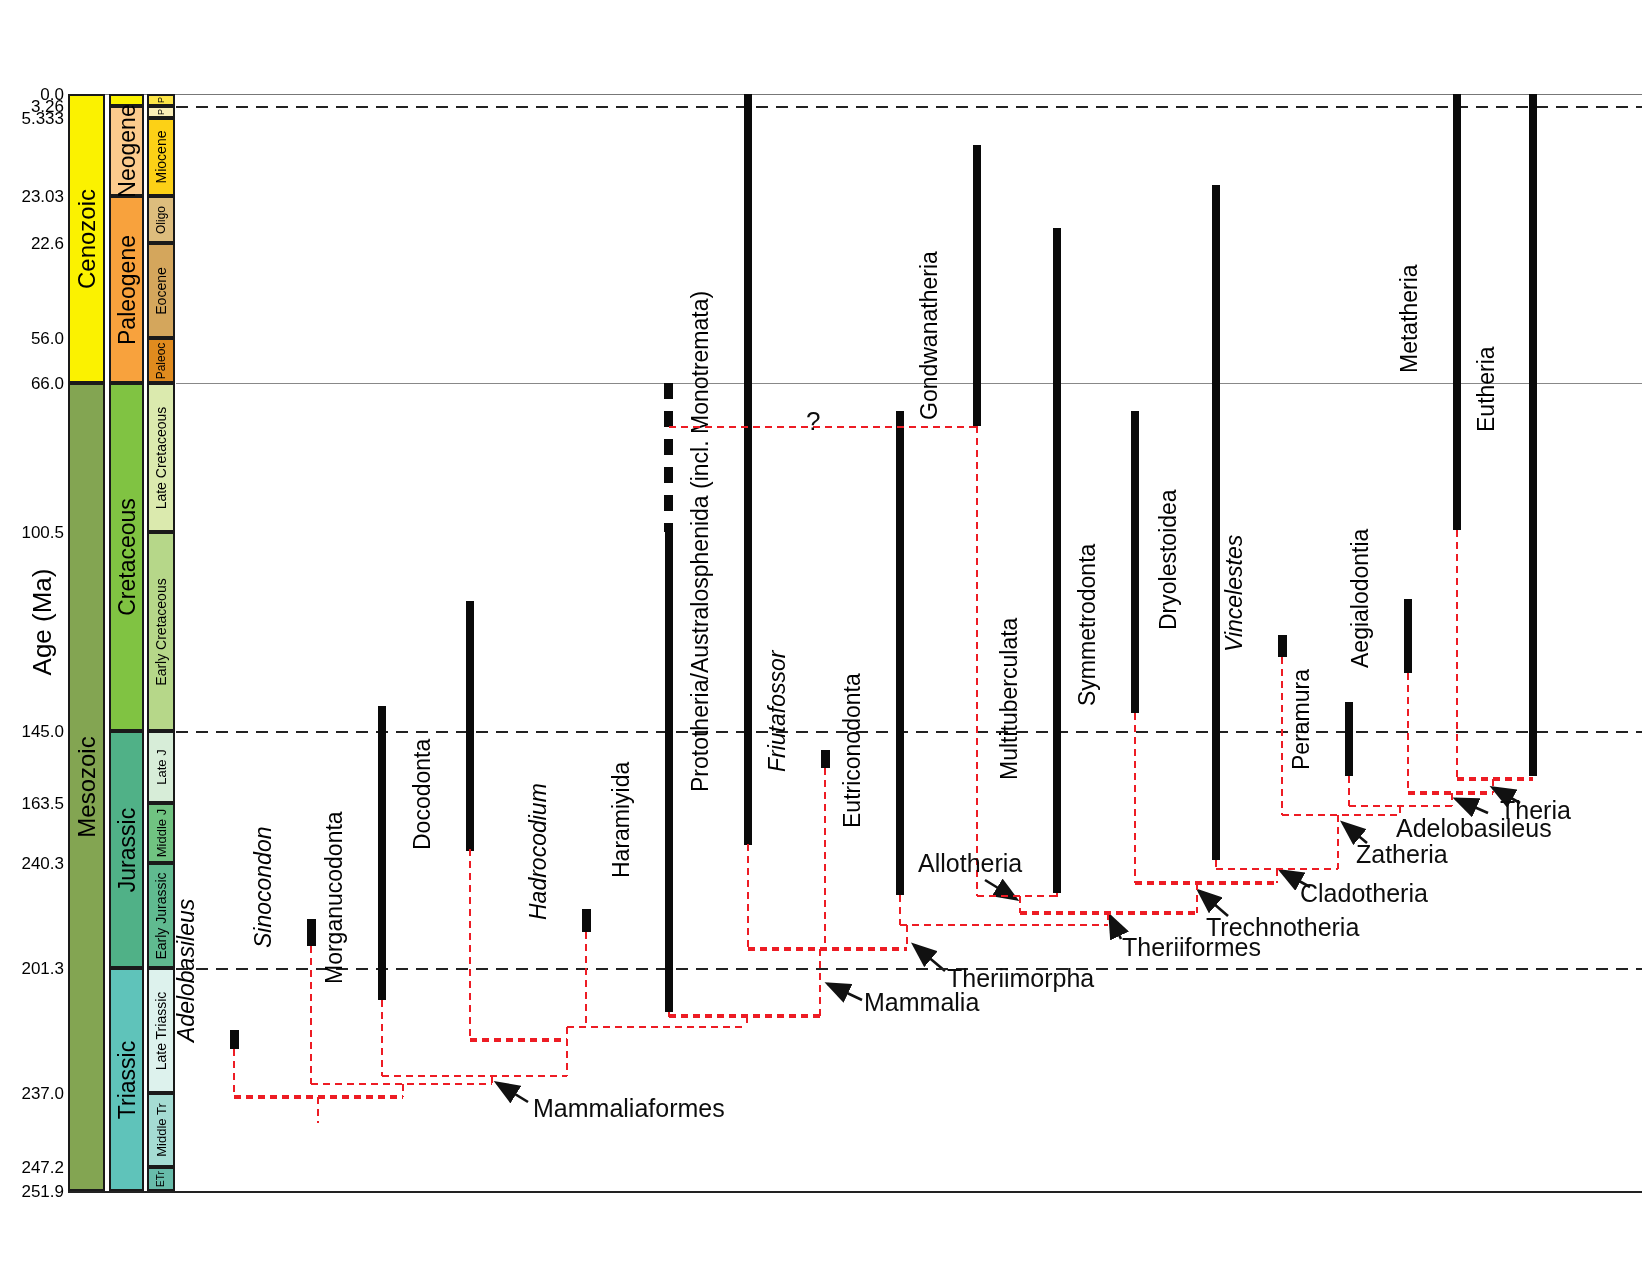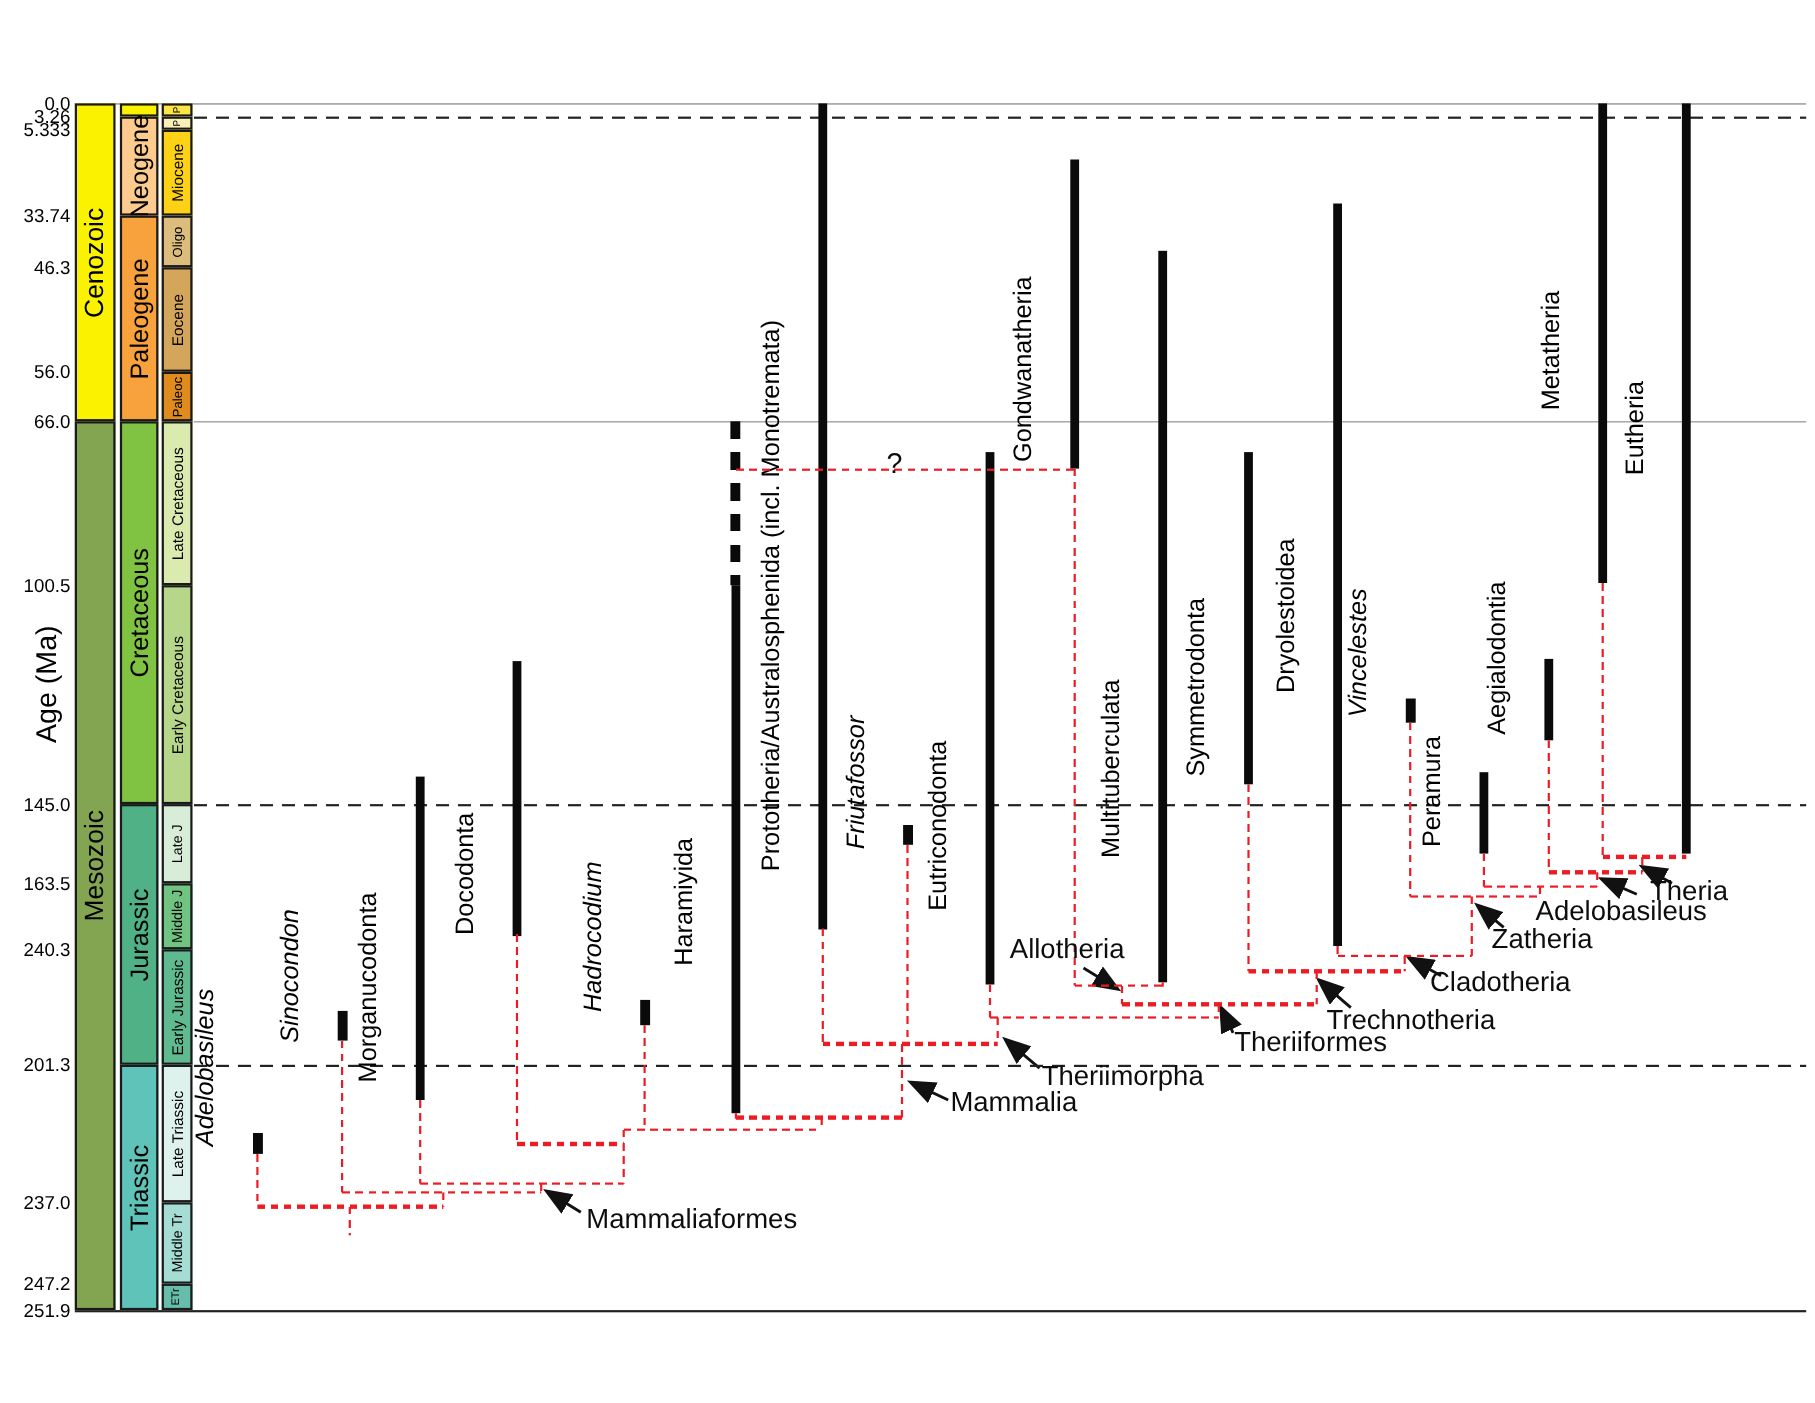--- a/index.html
+++ b/index.html
@@ -110,22 +110,22 @@
     </div>
     <div class="cell" style="left: 147px; top: 1093px; width: 28px; height: 74px; background: rgb(165, 220, 211);">
       <span class="cell-label" style="font-size: 13px;">Middle Tr</span>
     </div>
     <div class="cell" style="left: 147px; top: 1167px; width: 28px; height: 24px; background: rgb(104, 188, 170);">
       <span class="cell-label" style="font-size: 10px;">ETr</span>
     </div>
     <div class="tick" style="top: 86px;">0.0</div>
     <div class="tick" style="top: 98px;">3.26</div>
     <div class="tick" style="top: 110px;">5.333</div>
-    <div class="tick" style="top: 188px;">33.74</div>
-    <div class="tick" style="top: 235px;">46.3</div>
+    <div class="tick" style="top: 188px;">23.03</div>
+    <div class="tick" style="top: 235px;">22.6</div>
     <div class="tick" style="top: 330px;">56.0</div>
     <div class="tick" style="top: 375px;">66.0</div>
     <div class="tick" style="top: 524px;">100.5</div>
     <div class="tick" style="top: 723px;">145.0</div>
     <div class="tick" style="top: 795px;">163.5</div>
     <div class="tick" style="top: 855px;">240.3</div>
     <div class="tick" style="top: 960px;">201.3</div>
     <div class="tick" style="top: 1085px;">237.0</div>
     <div class="tick" style="top: 1159px;">247.2</div>
     <div class="tick" style="top: 1183px;">251.9</div>

